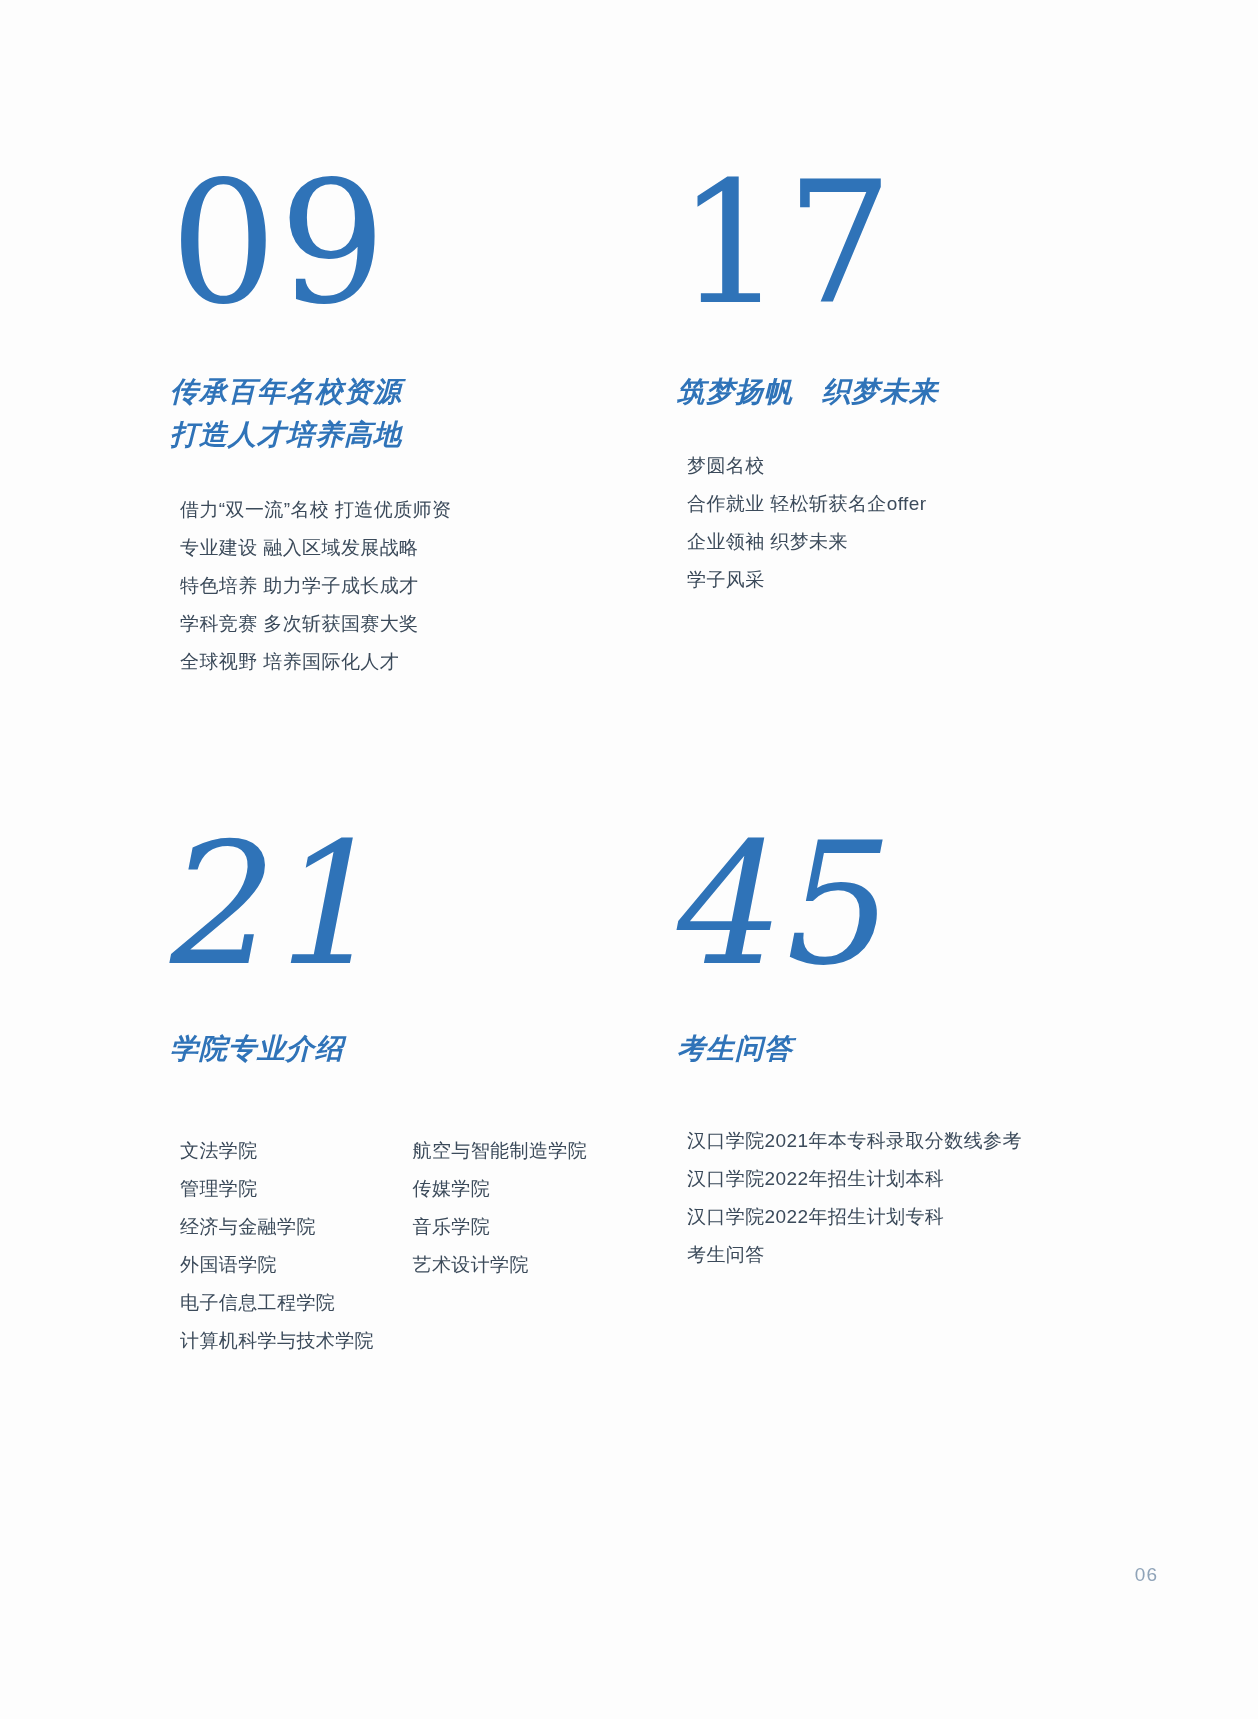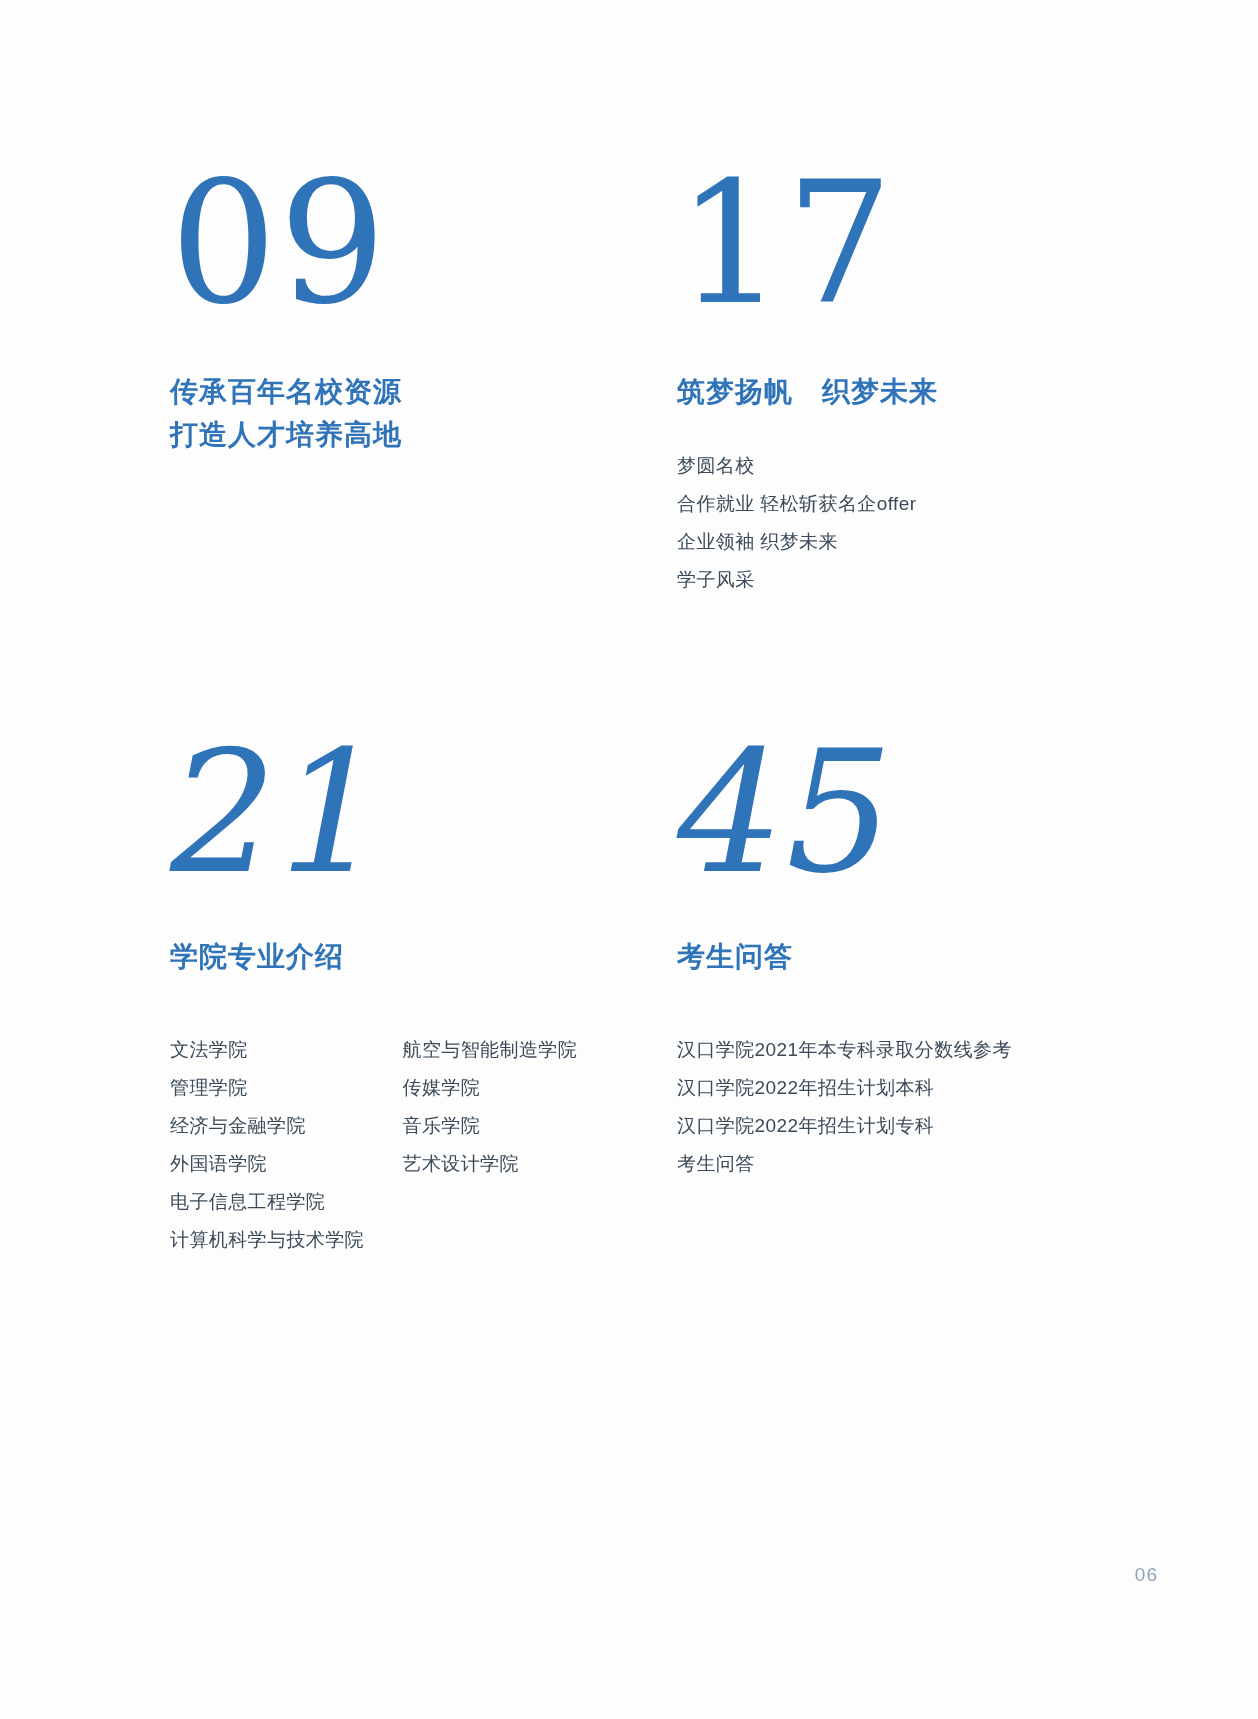--- a/index.html
+++ b/index.html
@@ -53,24 +53,25 @@
   .sect-title {
     font-size: 28px;
     font-weight: bold;
     color: #2f73b8;
     line-height: 1.55;
     margin: 0 0 34px 0;
     letter-spacing: 1px;
   }
   .sect-title .line {
     display: block;
+    font-style: italic;
   }
   .items {
     list-style: none;
-    margin: 0;
+    margin: 10px;
     padding: 0;
   }
   .items li {
     font-size: 19px;
     color: #3b4a5a;
     line-height: 2.0;
     letter-spacing: 0.4px;
     white-space: nowrap;
   }
   .two-col-items {
@@ -101,20 +102,27 @@
   <div class="content">
 
     <div class="row row-1">
 
       <div class="col left">
         <div class="bignum">09</div>
         <div class="sect-title">
           <span class="line">传承百年名校资源</span>
           <span class="line">打造人才培养高地</span>
         </div>
+        <ul class="items">
+          <li>借力“双一流”名校  打造优质师资</li>
+          <li>专业建设 融入区域发展战略</li>
+          <li>特色培养 助力学子成长成才</li>
+          <li>学科竞赛 多次斩获国赛大奖</li>
+          <li>全球视野 培养国际化人才</li>
+        </ul>
       </div>
 
       <div class="col right">
         <div class="bignum">17</div>
         <div class="sect-title">
           <span class="line">筑梦扬帆　织梦未来</span>
         </div>
         <ul class="items">
           <li>梦圆名校</li>
           <li>合作就业 轻松斩获名企offer</li>

